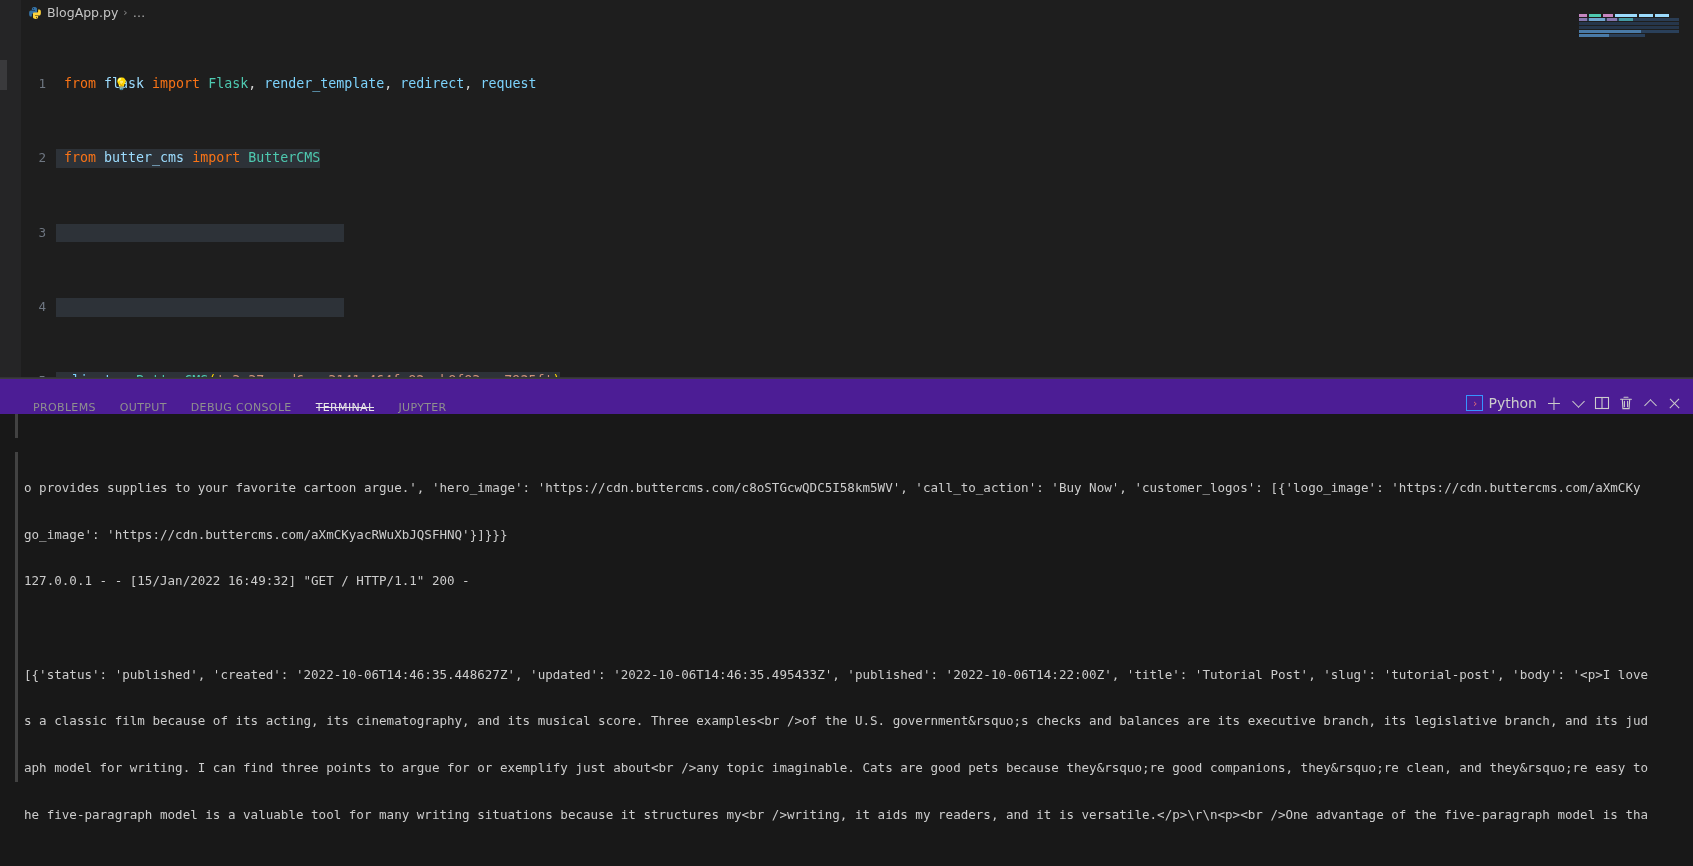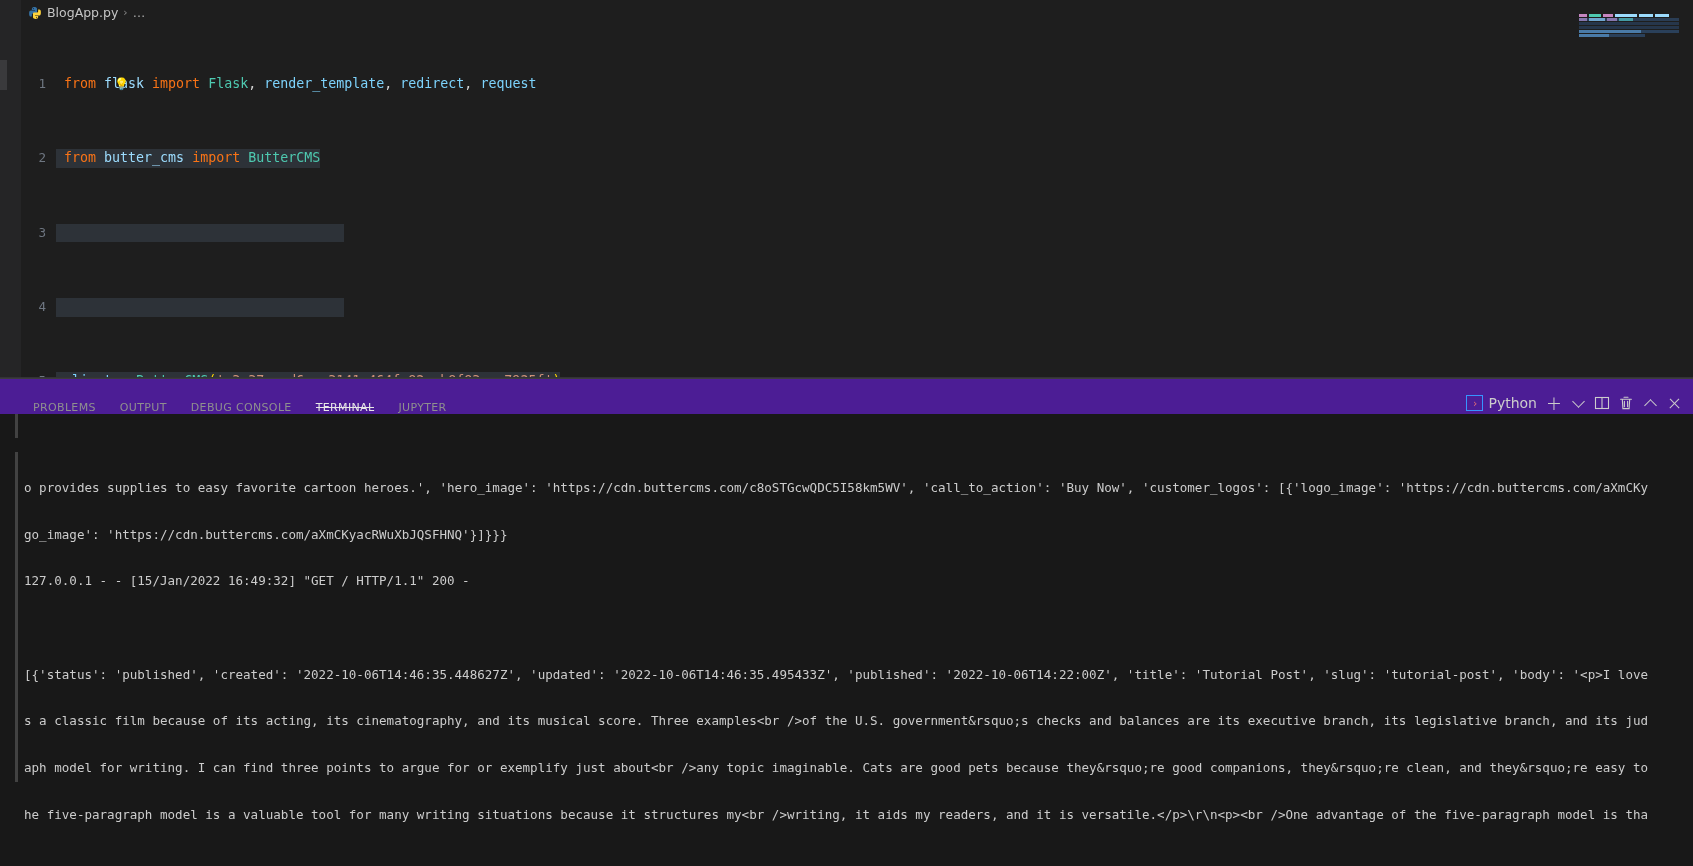--- a/index.html
+++ b/index.html
@@ -426,21 +426,21 @@
 
       </div>
     </div>
 
     <div id="terminal">
       <div id="terminal-sidebar">
         <div class="scroll-marker" style="top:0px;height:24px;"></div>
         <div class="scroll-marker" style="top:38px;height:330px;"></div>
       </div>
 
-      <div class="tline">o provides supplies to easy favorite cartoon heroes.', 'hero_image': 'https://cdn.buttercms.com/c8oSTGcwQDC5I58km5WV', 'call_to_action': 'Buy Now', 'customer_logos': [{'logo_image': 'https://cdn.buttercms.com/aXmCKy</div>
+      <div class="tline">o provides supplies to your favorite cartoon argue.', 'hero_image': 'https://cdn.buttercms.com/c8oSTGcwQDC5I58km5WV', 'call_to_action': 'Buy Now', 'customer_logos': [{'logo_image': 'https://cdn.buttercms.com/aXmCKy</div>
       <div class="tline">go_image': 'https://cdn.buttercms.com/aXmCKyacRWuXbJQSFHNQ'}]}}}</div>
       <div class="tline">127.0.0.1 - - [15/Jan/2022 16:49:32] "GET / HTTP/1.1" 200 -</div>
       <div class="tline blank"></div>
       <div class="tline">[{'status': 'published', 'created': '2022-10-06T14:46:35.448627Z', 'updated': '2022-10-06T14:46:35.495433Z', 'published': '2022-10-06T14:22:00Z', 'title': 'Tutorial Post', 'slug': 'tutorial-post', 'body': '&lt;p&gt;I love</div>
       <div class="tline">s a classic film because of its acting, its cinematography, and its musical score. Three examples&lt;br /&gt;of the U.S. government&amp;rsquo;s checks and balances are its executive branch, its legislative branch, and its jud</div>
       <div class="tline">aph model for writing. I can find three points to argue for or exemplify just about&lt;br /&gt;any topic imaginable. Cats are good pets because they&amp;rsquo;re good companions, they&amp;rsquo;re clean, and they&amp;rsquo;re easy to</div>
       <div class="tline">he five-paragraph model is a valuable tool for many writing situations because it structures my&lt;br /&gt;writing, it aids my readers, and it is versatile.&lt;/p&gt;\r\n&lt;p&gt;&lt;br /&gt;One advantage of the five-paragraph model is tha</div>
       
       
       

